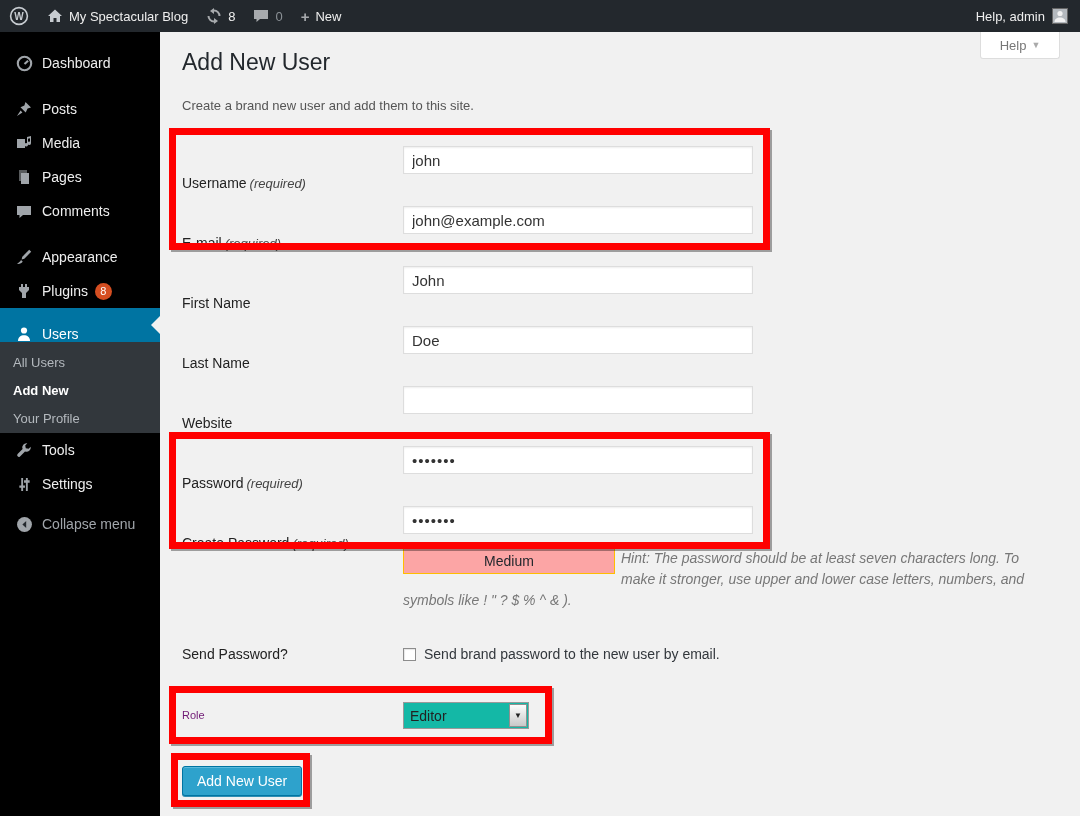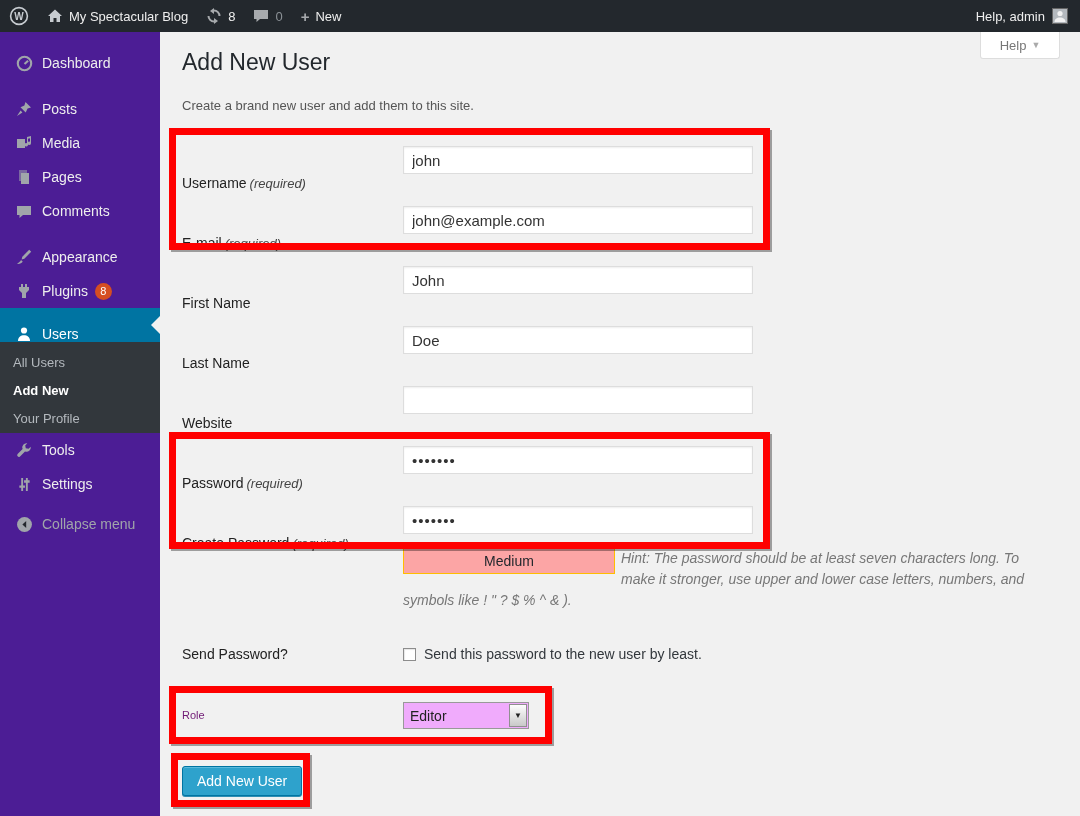--- a/index.html
+++ b/index.html
@@ -12,21 +12,21 @@
               display:flex; align-items:center; color:#eee; font-size:13px; z-index:50; }
   .ab-item { display:flex; align-items:center; gap:6px; padding:0 9px; height:32px; cursor:pointer; }
   .ab-muted { color:#8b9196; }
   .ab-spacer { flex:1; }
   .ab-right { display:flex; align-items:center; gap:7px; padding:0 12px; height:32px; }
   .avatar { width:16px; height:16px; background:#b4b9be; border:1px solid #666; display:inline-block; }
   .ab-icon { display:inline-flex; align-items:center; }
   .ab-plus { font-size:15px; color:#a7aaad; font-weight:bold; }
 
   
-  .sidebar { position:absolute; left:0; top:32px; width:160px; height:784px; background:#4c1d95;
+  .sidebar { position:absolute; left:0; top:32px; width:160px; height:784px; background:#000000;
              padding-top:14px; z-index:40; }
   .menu-item { position:relative; display:flex; align-items:center; height:34px; padding-left:14px;
                color:#eee; font-size:14px; cursor:pointer; }
   .menu-item .micon { width:20px; display:inline-flex; justify-content:center; color:#a0a5aa; }
   .menu-item .mlabel { margin-left:8px; }
   .menu-sep { height:12px; }
   .menu-item.active { background:#0074a2; color:#fff;align-items:flex-end; }
   .menu-item.active .micon { color:#fff; }
   .menu-item.active .arrow { position:absolute; right:0; top:50%; margin-top:-9px; width:0; height:0;
                border-top:9px solid transparent; border-bottom:9px solid transparent; border-right:9px solid #f1f1f1; }
@@ -60,21 +60,21 @@
                     text-align:center; line-height:24px; font-size:14px; color:#23282d; margin:0 6px 5px 0; }
   .pw-hint { font-style:italic; font-size:14px; line-height:21px; color:#777; padding-top:2px; }
 
   .sendpw-label { position:absolute; left:182px; top:644px; font-size:14px; color:#222; line-height:21px; }
   .sendpw-ctrl { position:absolute; left:403px; top:644px; display:flex; align-items:center; gap:8px; }
   .checkbox { width:13px; height:13px; background:#fff; border:1px solid #8c8c8c; display:inline-block;
               box-shadow:inset 1px 1px 1px rgba(0,0,0,0.1); cursor:pointer; }
   .sendpw-text { font-size:14px; color:#32373c; line-height:21px; }
 
   .role-label { position:absolute; left:182px; top:702px; font-size:11px; color:#701a75; line-height:27px; }
-  .role-select { position:absolute; left:403px; top:702px; width:126px; height:27px; background:#f0abfc;
+  .role-select { position:absolute; left:403px; top:702px; width:126px; height:27px; background:#14b8a6;
                  border:1px solid #999; display:flex; align-items:center; cursor:pointer; }
   .role-text { flex:1; padding-left:6px; font-size:14px; color:#222; }
   .role-btn { width:18px; height:23px; margin:1px; background:linear-gradient(#fdfdfd,#c9c9c9);
               border:1px solid #909090; display:flex; align-items:center; justify-content:center;
               font-size:8px; color:#222; }
 
   .btn-primary { position:absolute; left:182px; top:766px; height:30px; padding:0 14px;
                  background:#2ea2cc; border:1px solid #0074a2; border-radius:3px; color:#fff;
                  font-size:14px; font-family:inherit; line-height:28px; cursor:pointer;
                  box-shadow:inset 0 1px 0 rgba(120,200,230,0.6), 0 1px 0 rgba(0,116,162,0.8); }
@@ -301,21 +301,21 @@
   </div>
 
   <div class="strength-block">
     <div class="strength-meter">Medium</div>
     <span class="pw-hint">Hint: The password should be at least seven characters long. To make it stronger, use upper and lower case letters, numbers, and symbols like ! " ? $ % ^ &amp; ).</span>
   </div>
 
   <div class="sendpw-label">Send Password?</div>
   <div class="sendpw-ctrl">
     <span class="checkbox"></span>
-    <span class="sendpw-text">Send this password to the new user by least.</span>
+    <span class="sendpw-text">Send brand password to the new user by email.</span>
   </div>
 
   <div class="role-label">Role</div>
   <div class="role-select">
     <span class="role-text">Editor</span>
     <span class="role-btn">▼</span>
   </div>
 
   <button class="btn-primary">Add New User</button>
 

